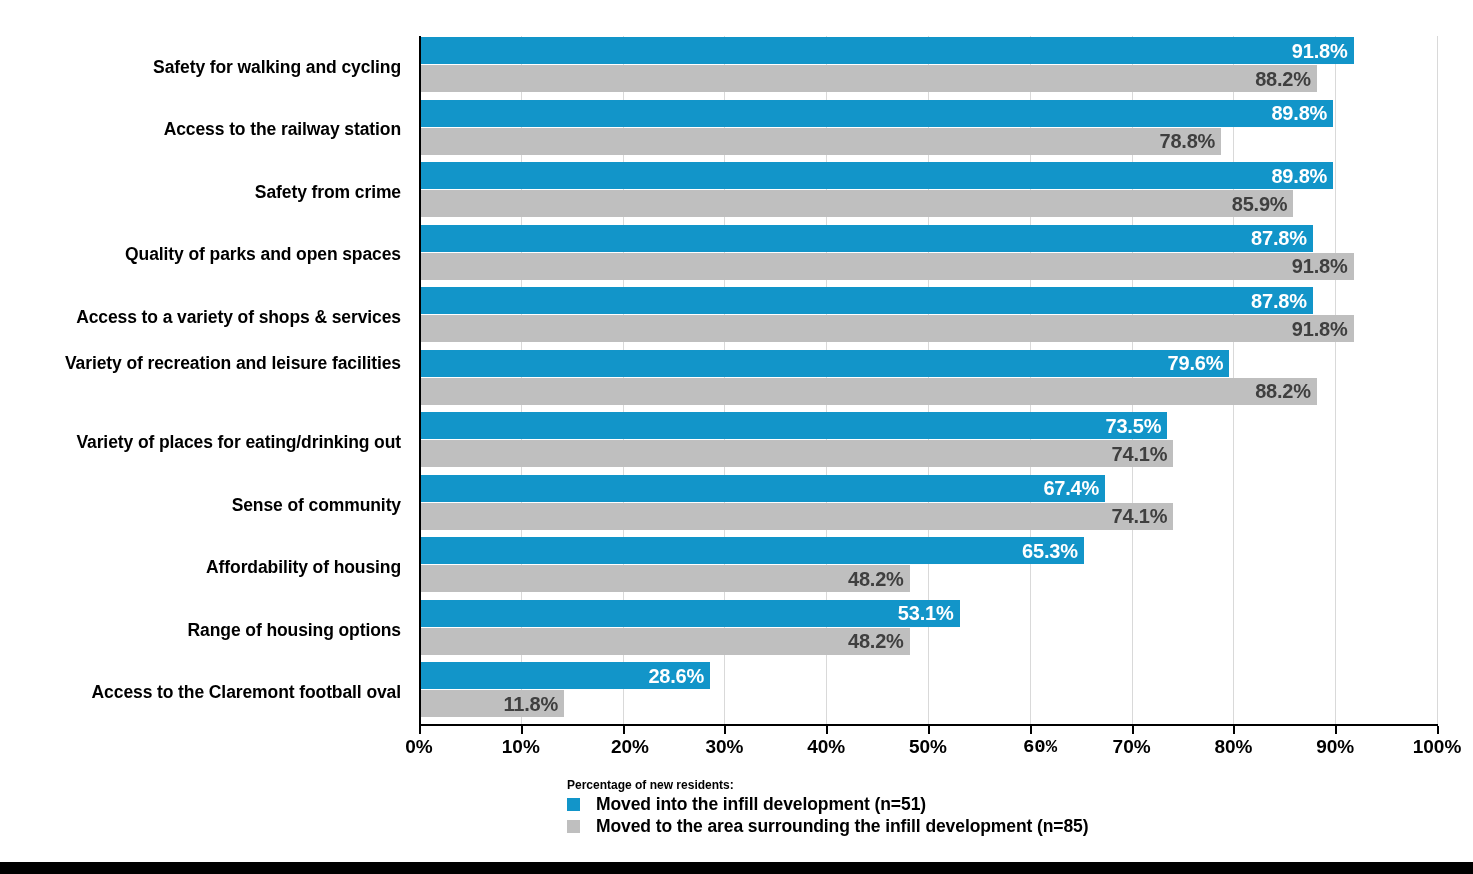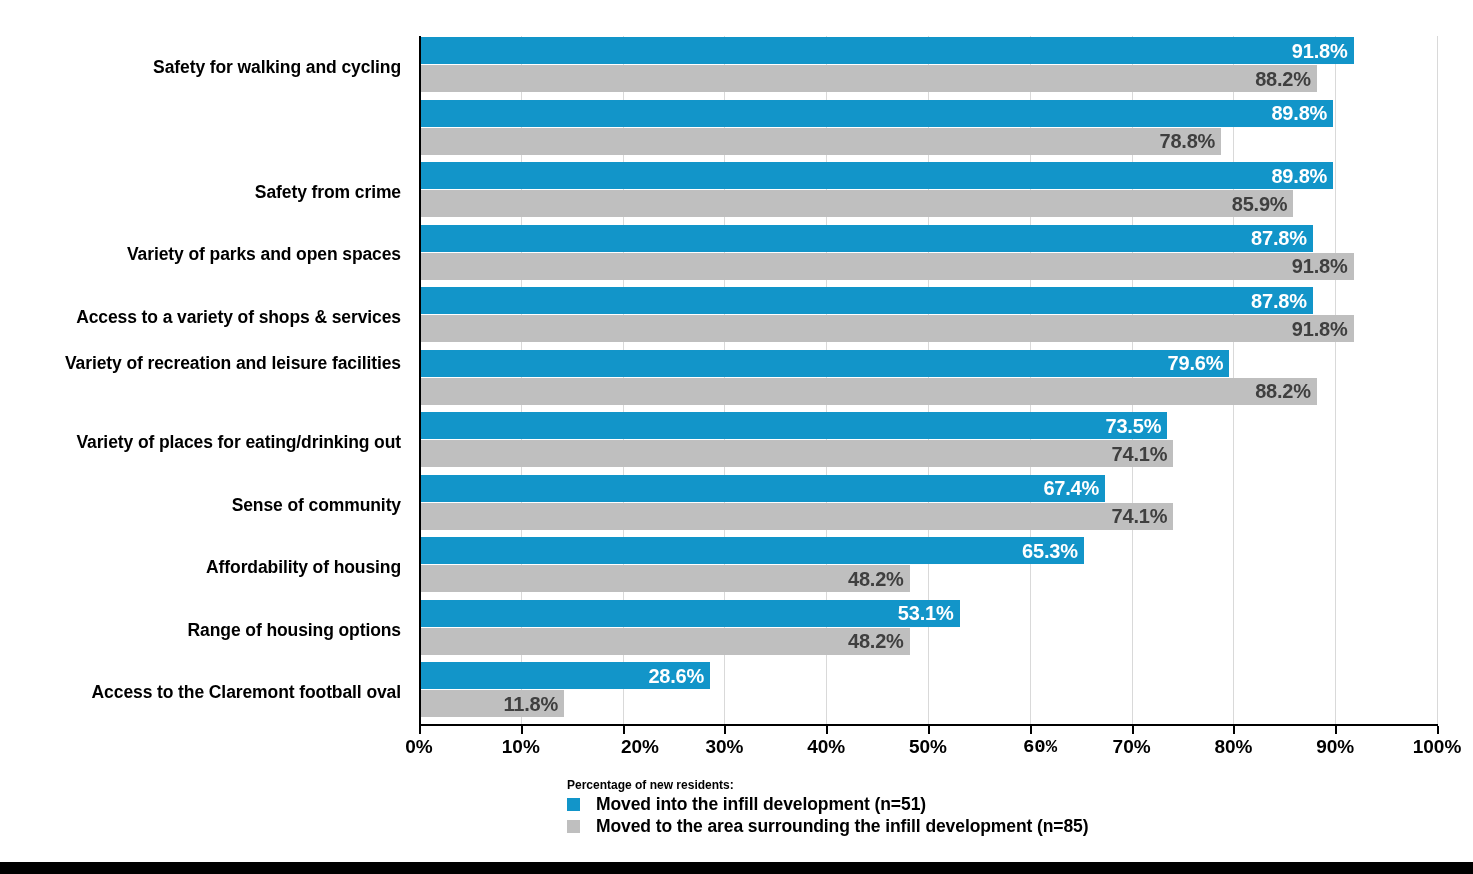--- a/index.html
+++ b/index.html
@@ -174,22 +174,23 @@
     background: #000000;
   }
 </style>
 </head>
 <body>
 
 <div id="chart-root">
 
   <div class="cat-labels">
       <div class="cat-label" style="top: 0px;">Safety for walking and cycling</div>
+      <div class="cat-label" style="top: 62.5455px;">Access to the railway station</div>
       <div class="cat-label" style="top: 125.091px;">Safety from crime</div>
-      <div class="cat-label" style="top: 187.636px;">Variety of parks and open spaces</div>
+      <div class="cat-label" style="top: 187.636px;">Quality of parks and open spaces</div>
       <div class="cat-label" style="top: 250.182px;">Access to a variety of shops &amp; services</div>
       <div class="cat-label" style="top: 296px; text-align: right;">Variety of recreation and leisure facilities</div>
       <div class="cat-label" style="top: 437.818px;">Sense of community</div>
       <div class="cat-label" style="top: 375.273px;">Variety of places for eating/drinking out</div>
       <div class="cat-label" style="top: 500.364px;">Affordability of housing</div>
       <div class="cat-label" style="top: 562.909px;">Range of housing options</div>
       <div class="cat-label" style="top: 625.455px;">Access to the Claremont football oval</div>
     </div>
 
   <div class="plot">
@@ -309,21 +310,21 @@
       <div class="tick" style="left: 1029.8px;"></div>
       <div class="tick" style="left: 1131.6px;"></div>
       <div class="tick" style="left: 1233.4px;"></div>
       <div class="tick" style="left: 1335.2px;"></div>
       <div class="tick" style="left: 1437px;"></div>
     </div>
 
   <div class="xticks">
       <div class="xtick-label" style="left: 0px;">0%</div>
       <div class="xtick-label" style="left: 101.8px;">10%</div>
-      <div class="xtick-label" style="left: 221px;">20%</div>
+      <div class="xtick-label" style="left: 211px;">20%</div>
       <div class="xtick-label" style="left: 305.4px;">30%</div>
       <div class="xtick-label" style="left: 407.2px;">40%</div>
       <div class="xtick-label" style="left: 509px;">50%</div>
       <div class="xtick-label" style="left: 621px; font-family: Liberation Mono, monospace;">60%</div>
       <div class="xtick-label" style="left: 712.6px;">70%</div>
       <div class="xtick-label" style="left: 814.4px;">80%</div>
       <div class="xtick-label" style="left: 916.2px;">90%</div>
       <div class="xtick-label" style="left: 1018px;">100%</div>
     </div>
 

